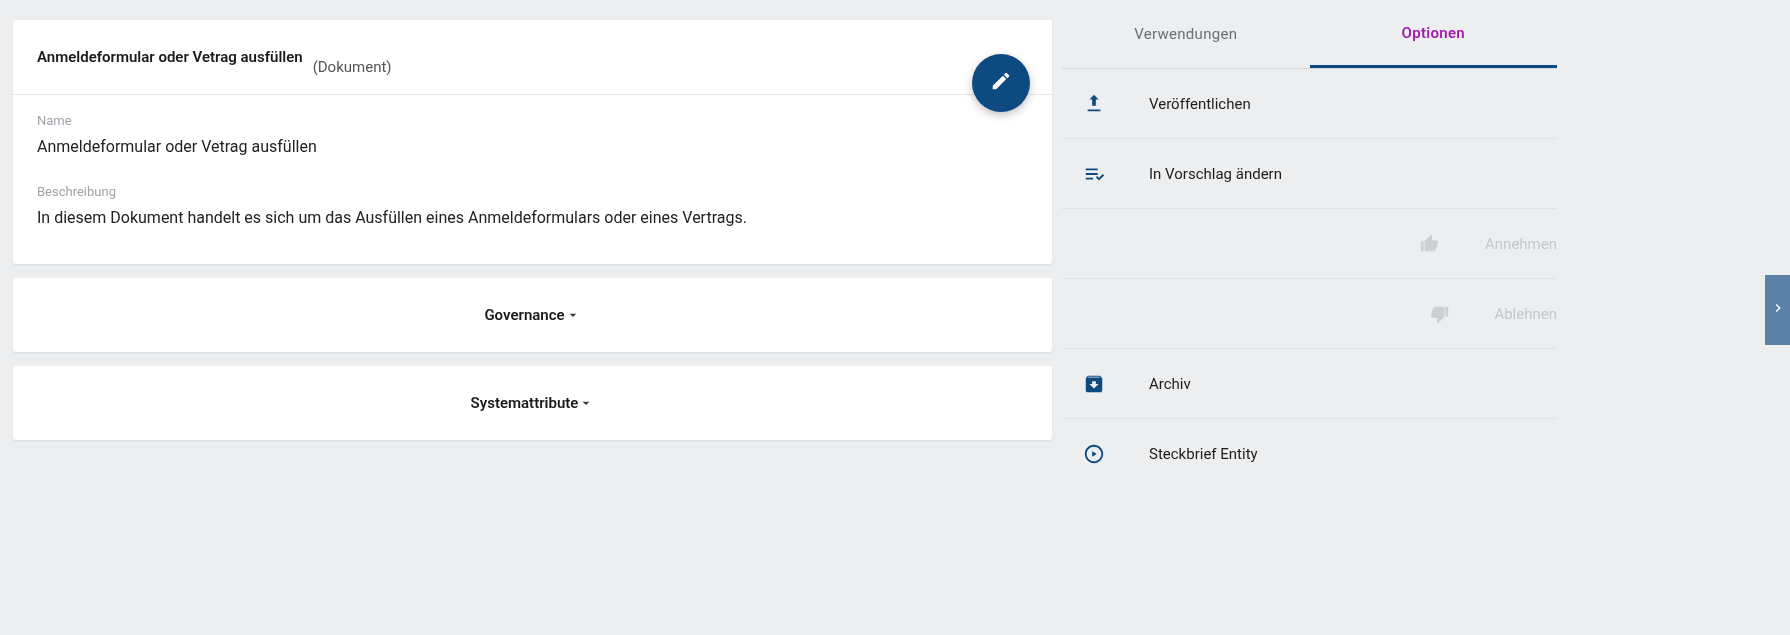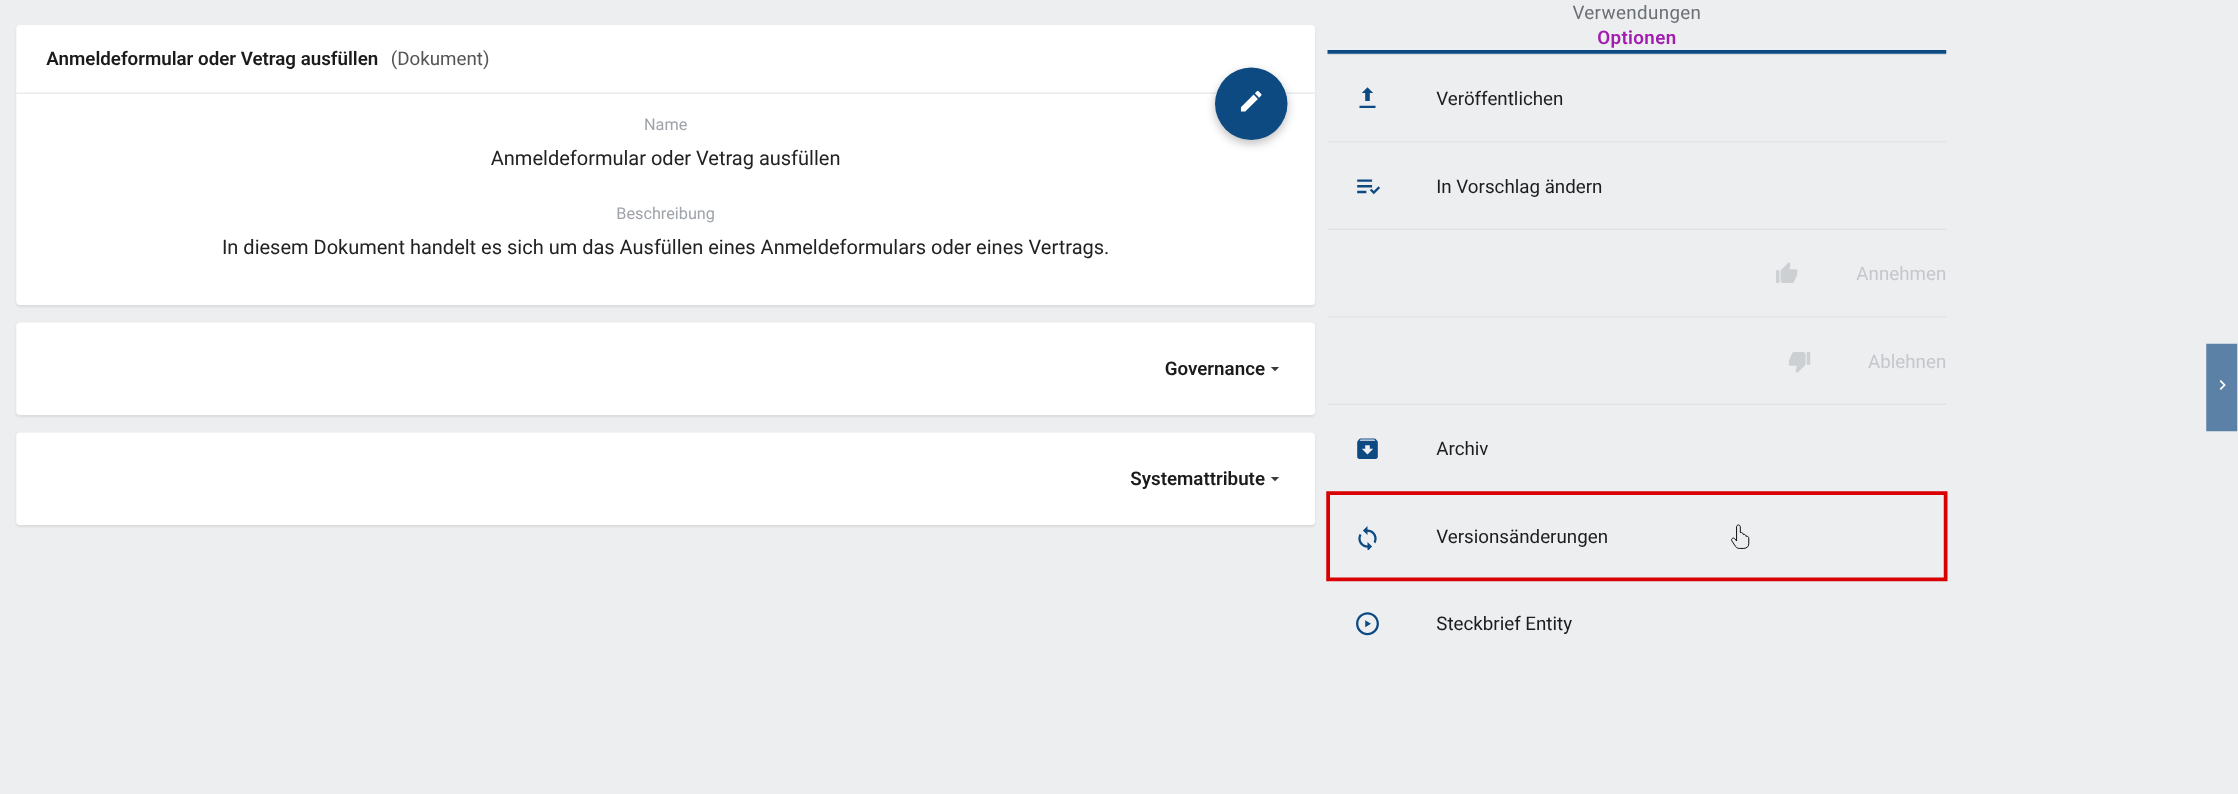--- a/index.html
+++ b/index.html
@@ -36,22 +36,23 @@
     font-weight: 600;
     color: #1b1b1b;
     border-bottom: 1px solid #e5e7e9;
     display: flex;
     align-items: center;
   }
   .card-header .subtitle {
     font-weight: 400;
     color: #555;
     margin-left: 10px;
-  }
-  .card-body { padding: 18px 24px 26px 24px; text-align: center; }
+    margin-top: 20px;
+  }
+  .card-body { padding: 18px 24px 26px 24px; }
   .field-label {
     font-size: 13px;
     color: #9fa4aa;
     margin-bottom: 8px;
     margin-top: 26px;
   }
   .field-label:first-child { margin-top: 0; }
   .field-value {
     font-size: 16px;
     color: #222;
@@ -80,33 +81,32 @@
     box-shadow: 0 1px 2px rgba(0,0,0,.08);
     margin-bottom: 14px;
   }
   .section-header {
     padding: 28px 24px;
     font-size: 15px;
     font-weight: 600;
     color: #1b1b1b;
     display: flex;
     align-items: center;
-    justify-content: flex-end;
+    justify-content: center;
     cursor: pointer;
   }
   .chev { width: 16px; height: 16px; }
   .chev svg { fill: #3a3a3a; }
 
   
   .tabs {
     display: flex;
-    height: 44px;
+    height: 69px;
     background: transparent;
     border-bottom: 1px solid #d7dadd;
-    flex-direction: column;
   }
   .tab {
     flex: 1;
     display: flex;
     align-items: center;
     justify-content: center;
     font-size: 15px;
     letter-spacing: .3px;
     color: #6c7075;
     cursor: pointer;
@@ -263,33 +263,20 @@
 
       <div class="option">
         <span class="icon">
           <svg viewBox="0 0 24 24" width="22" height="22">
               <path d="M20.54 5.23 19.15 3.55C18.88 3.21 18.47 3 18 3H6c-.47 0-.88.21-1.15.55L3.46 5.23C3.17 5.57 3 6.02 3 6.5V19c0 1.1.9 2 2 2h14c1.1 0 2-.9 2-2V6.5c0-.48-.17-.93-.46-1.27zM12 17l-5-5h3V9h4v3h3l-5 5zM5.12 5l.81-1h12l.94 1H5.12z"></path>
             </svg>
         </span>
         <span>Archiv</span>
       </div>
 
-      <div class="option highlight">
-        <span class="icon">
-          <svg viewBox="0 0 24 24" width="22" height="22">
-              <path d="M12 6V3L8 7l4 4V8c3.31 0 6 2.69 6 6 0 1-.25 1.97-.7 2.8l1.46 1.46A7.93 7.93 0 0 0 20 14c0-4.42-3.58-8-8-8zm-6 8c0-1 .25-1.97.7-2.8L5.24 9.74A7.93 7.93 0 0 0 4 14c0 4.42 3.58 8 8 8v3l4-4-4-4v3c-3.31 0-6-2.69-6-6z"></path>
-            </svg>
-        </span>
-        <span>Versionsänderungen</span>
-        <span class="cursor-ptr">
-          <svg viewBox="0 0 24 28" width="18" height="22">
-             <path fill="#000" d="M9 2c1.1 0 2 .9 2 2v6h1c1.1 0 2 .9 2 2v0h1c1.1 0 2 .9 2 2v0h1c1.1 0 2 .9 2 2v6c0 3-2 5-6 5h-4c-2 0-3-1-4-2l-4-6c-.6-.9-.4-2.1.5-2.7.9-.6 2.1-.4 2.7.5L7 19V4c0-1.1.9-2 2-2z" stroke="#000" stroke-width="1" fill-opacity="0"></path>
-          </svg>
-        </span>
-      </div>
 
       <div class="option" style="border-bottom:none;">
         <span class="icon">
           <svg viewBox="0 0 24 24" width="22" height="22">
               <path d="M12 2C6.48 2 2 6.48 2 12s4.48 10 10 10 10-4.48 10-10S17.52 2 12 2zm0 18c-4.41 0-8-3.59-8-8s3.59-8 8-8 8 3.59 8 8-3.59 8-8 8zm-2-11v6l5-3-5-3z"></path>
             </svg>
         </span>
         <span>Steckbrief Entity</span>
       </div>
 

